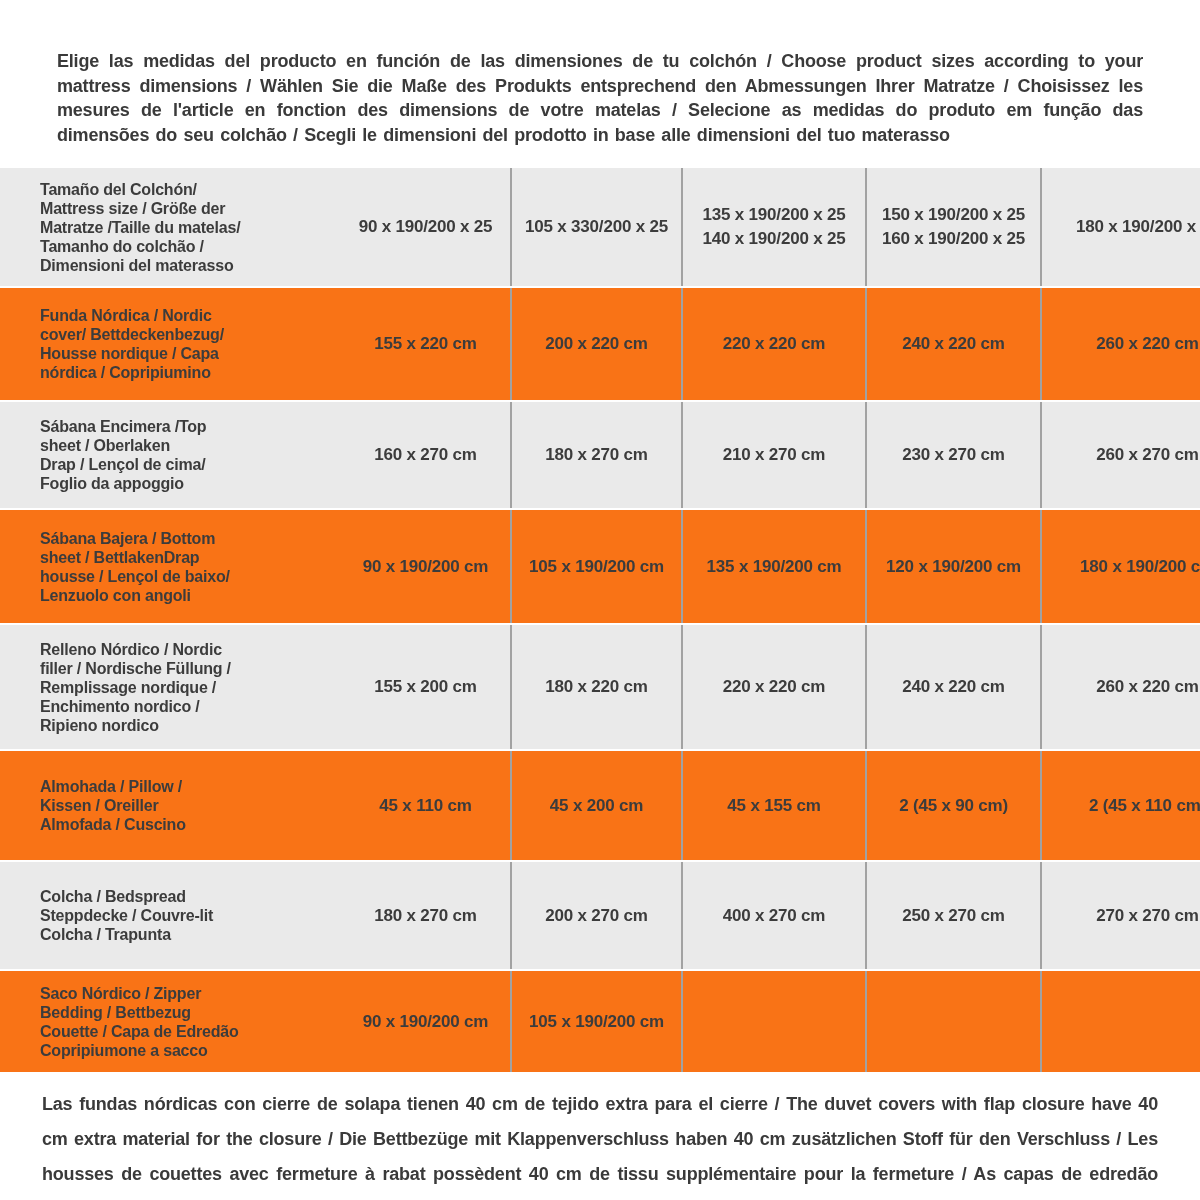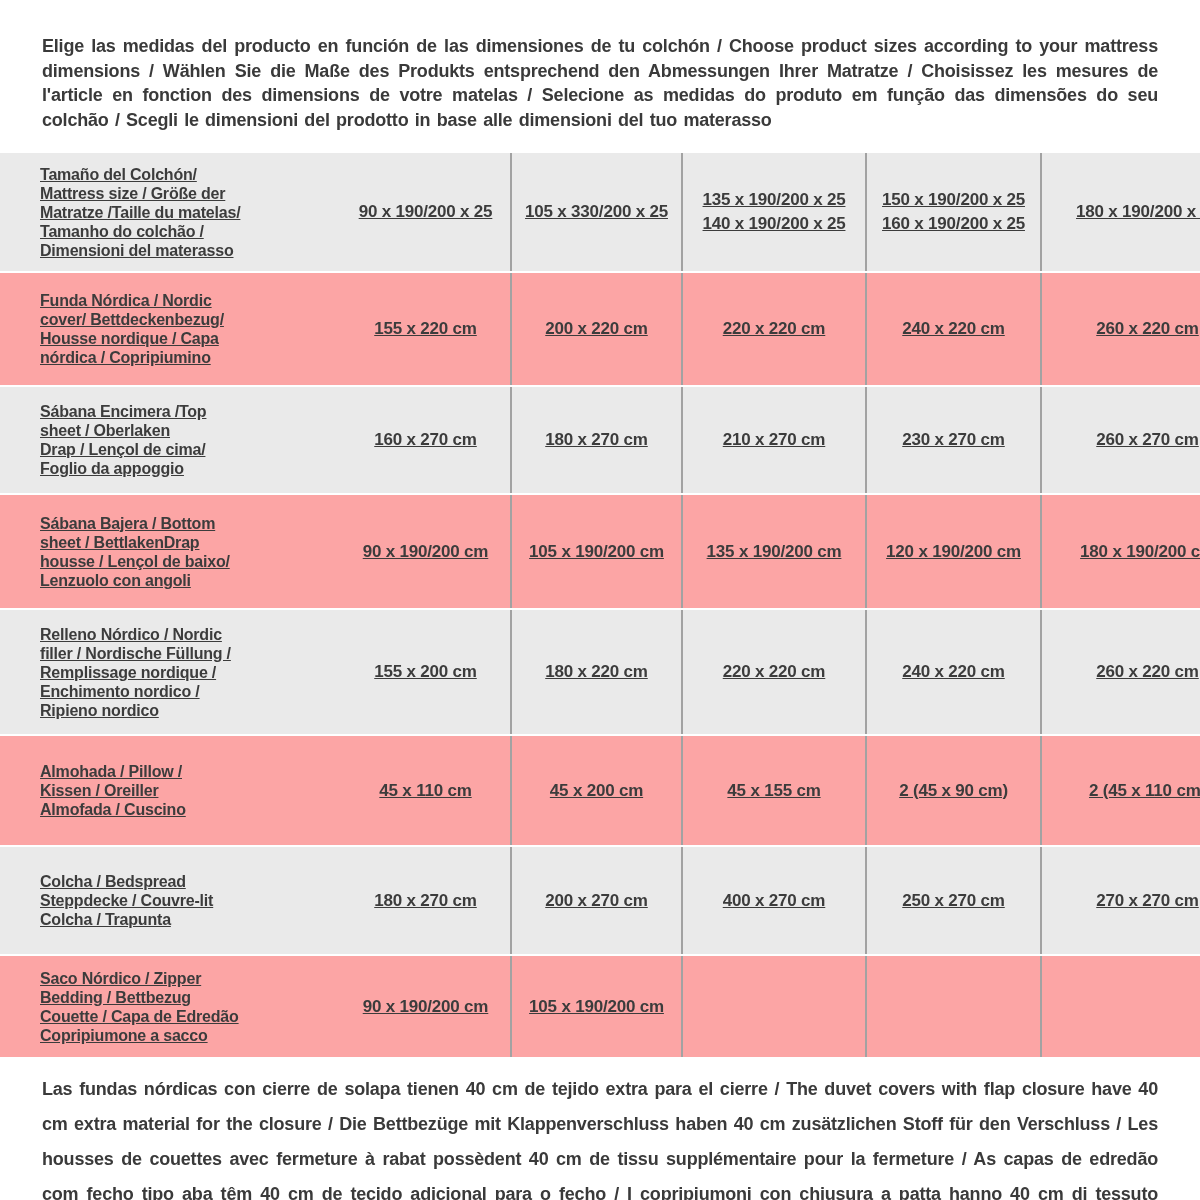--- a/index.html
+++ b/index.html
@@ -13,21 +13,21 @@
     overflow: hidden;
     font-family: "Liberation Sans", "DejaVu Sans", sans-serif;
     color: #3a3a3a;
   }
   .page {
     width: 1200px;
     height: 1200px;
     position: relative;
   }
   .intro {
-    margin: 0;
+    margin: 15px;
     padding: 34px 42px 0 42px;
     font-size: 18px;
     line-height: 24.5px;
     font-weight: bold;
     text-align: justify;
     word-spacing: 1.5px;
     letter-spacing: -0.2px;
     color: #3a3a3a;
   }
   table.size-table {
@@ -35,24 +35,23 @@
     width: 1200px;
     table-layout: fixed;
     border-collapse: separate;
     border-spacing: 0 2px;
   }
   table.size-table td {
     vertical-align: middle;
     white-space: pre-line;
     font-weight: bold;
     color: #3c3c3c;
-    text-decoration: underline;
   }
   tr.gray td { background: #eaeaea; }
-  tr.white td { background: #fca5a5; }
+  tr.white td { background: #f97316; }
   td.label-cell {
     width: 300px;
     padding-left: 40px;
     font-size: 16px;
     line-height: 19px;
     text-align: left;
     letter-spacing: -0.2px;
   }
   td.value-cell {
     text-align: center;

